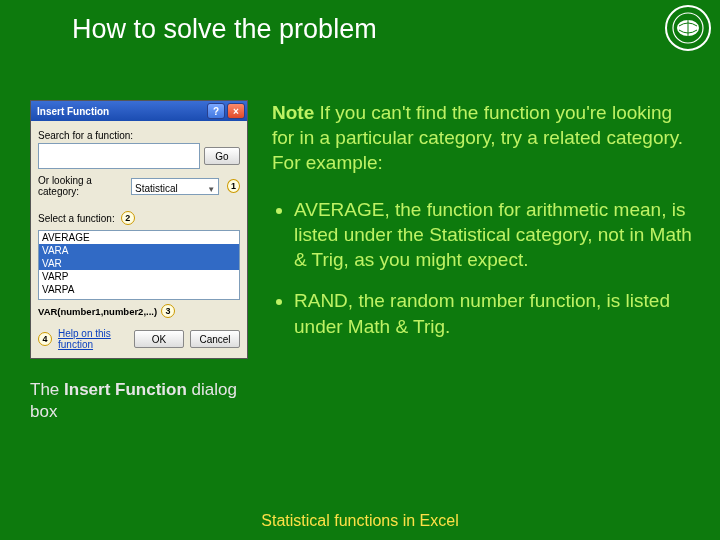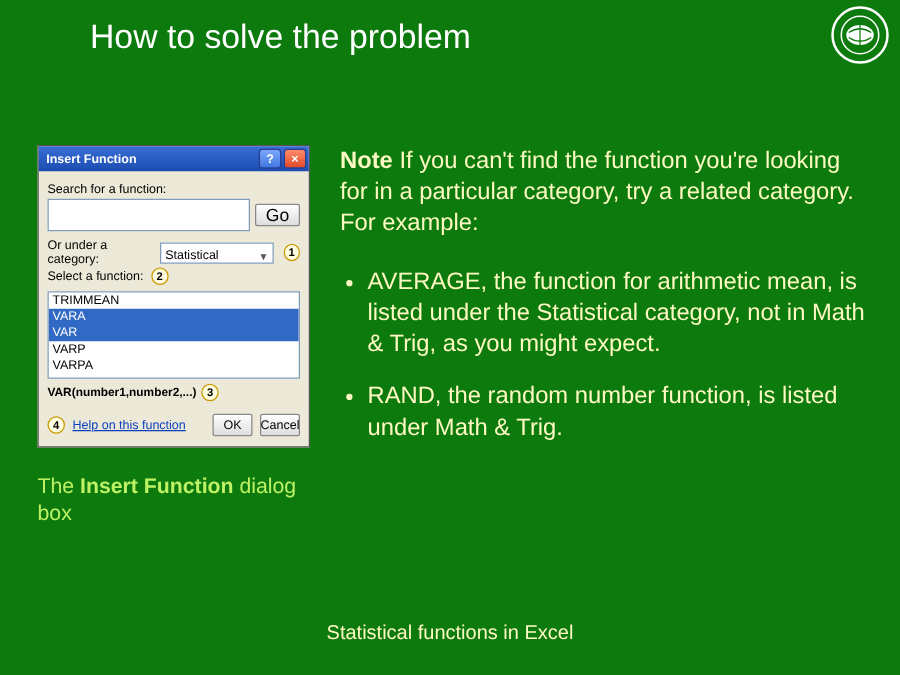--- a/index.html
+++ b/index.html
@@ -21,21 +21,21 @@
   .logo {
     position: absolute;
     top: 4px;
     right: 8px;
     width: 48px;
     height: 48px;
   }
   .logo svg { width: 48px; height: 48px; }
   .content {
     position: absolute;
-    top: 116px;
+    top: 100px;
     left: 30px;
     right: 24px;
     display: flex;
     gap: 24px;
     align-items: flex-start;
   }
   .left-col { width: 218px; flex: 0 0 218px; }
   .dialog {
     width: 218px;
     background: #ece9d8;
@@ -76,21 +76,21 @@
     font-size:9px;
     color:#666;
     padding:2px 3px;
     overflow:hidden;
   }
   .go-btn {
     width: 36px; height: 18px;
     background: linear-gradient(#fff,#ddd);
     border:1px solid #888;
     border-radius:2px;
-    font-size:14px;
+    font-size:10px;
     display:flex; align-items:center; justify-content:center;
     margin-top:4px;
   }
   .cat-row { display:flex; align-items:center; gap:4px; margin-top:6px; }
   .cat-select {
     width: 96px; height:17px;
     background:#fff; border:1px solid #7f9db9;
     font-size:10px; padding:0 3px;
     display:flex; align-items:flex-end; justify-content:space-between;
   }
@@ -112,49 +112,49 @@
   .func-list .item { padding:1px 3px; color:#000; white-space:nowrap; }
   .func-list .sel { background:#316ac5; color:#fff; }
   .sig-row { margin-top:4px; display:flex; align-items:center; gap:4px; }
   .sig { font-size:9.5px; font-weight:bold; color:#000; }
   .bottom-row {
     margin-top:10px;
     display:flex; align-items:center; gap:6px;
   }
   .help-link { color:#0a3fbf; font-size:10px; text-decoration:underline; flex:1; }
   .dlg-btn {
-    width:32px; height:18px;
+    width:50px; height:18px;
     background:linear-gradient(#fff,#ddd);
     border:1px solid #888; border-radius:2px;
     font-size:10px;
     display:flex; align-items:center; justify-content:center;
   }
   .left-caption {
     margin-top: 20px;
-    color:#bef264;
+    color:#e5e5e5;
     font-size:17px;
     line-height:1.3;
   }
   .left-caption b { font-weight:bold; }
   .right-col {
     flex:1;
-    color:#fef9c3;
+    color:#bef264;
     font-size:19px;
     line-height:1.32;
   }
   .note-para { margin-bottom: 22px; }
   .note-label { font-weight:bold; }
   .bullets { list-style: disc; padding-left: 22px; }
   .bullets li { margin-bottom: 16px; }
   .footer {
     position:absolute;
-    bottom:24px;
+    bottom:10px;
     left:0; right:0;
     text-align:center;
-    color:#fef9c3;
+    color:#fde047;
     font-size:16px;
   }
   .callout-right { margin-left:4px; }
 </style>
 </head>
 <body>
 
 <div class="title">How to solve the problem</div>
 
 <div class="logo">
@@ -177,33 +177,33 @@
         <span class="tb-btn tb-help">?</span>
         <span class="tb-btn tb-close">×</span>
       </div>
       <div class="dialog-body">
         <div class="dlg-label">Search for a function:</div>
         <div class="search-row">
           <div class="search-box" title=""></div>
           <div class="go-btn">Go</div>
         </div>
         <div class="cat-row">
-          <span class="dlg-label" style="margin:0">Or under a category:</span>
+          <span class="dlg-label" style="margin:0">Or looking a category:</span>
           <span class="cat-select">
             <span>Statistical</span>
             <span class="chev">▼</span>
           </span>
           <span class="callout callout-right">1</span>
         </div>
-        <div class="dlg-label" style="margin-top:1px; display:flex; align-items:center; gap:6px;">
+        <div class="dlg-label" style="margin-top:14px; display:flex; align-items:center; gap:6px;">
           <span>Select a function:</span>
           <span class="callout">2</span>
         </div>
         <div class="func-list">
-          <div class="item">TRIMMEAN</div>
+          <div class="item">AVERAGE</div>
           <div class="item sel">VARA</div>
           <div class="item sel">VAR</div>
           <div class="item">VARP</div>
           <div class="item">VARPA</div>
         </div>
         <div class="sig-row">
           <span class="sig">VAR(number1,number2,...)</span>
           <span class="callout">3</span>
         </div>
         <div class="bottom-row">

